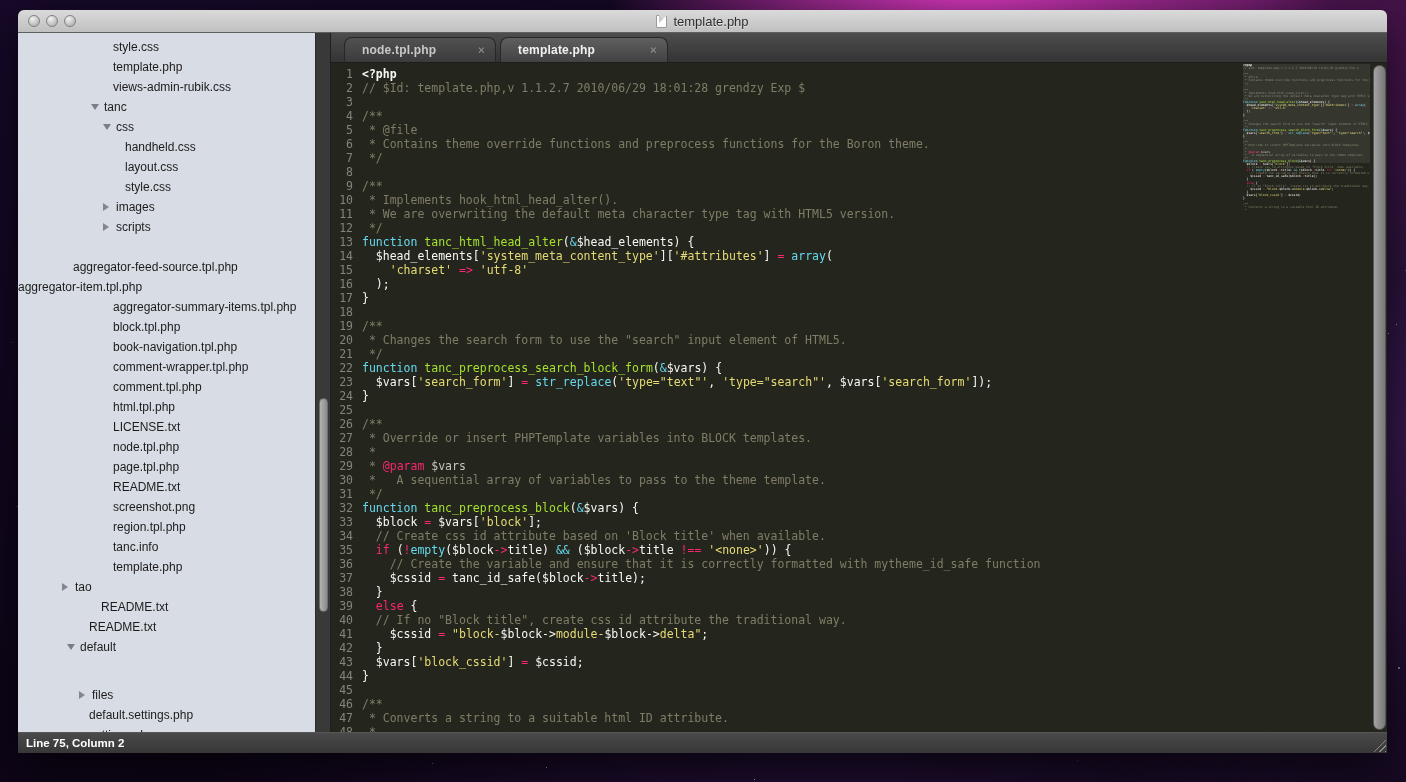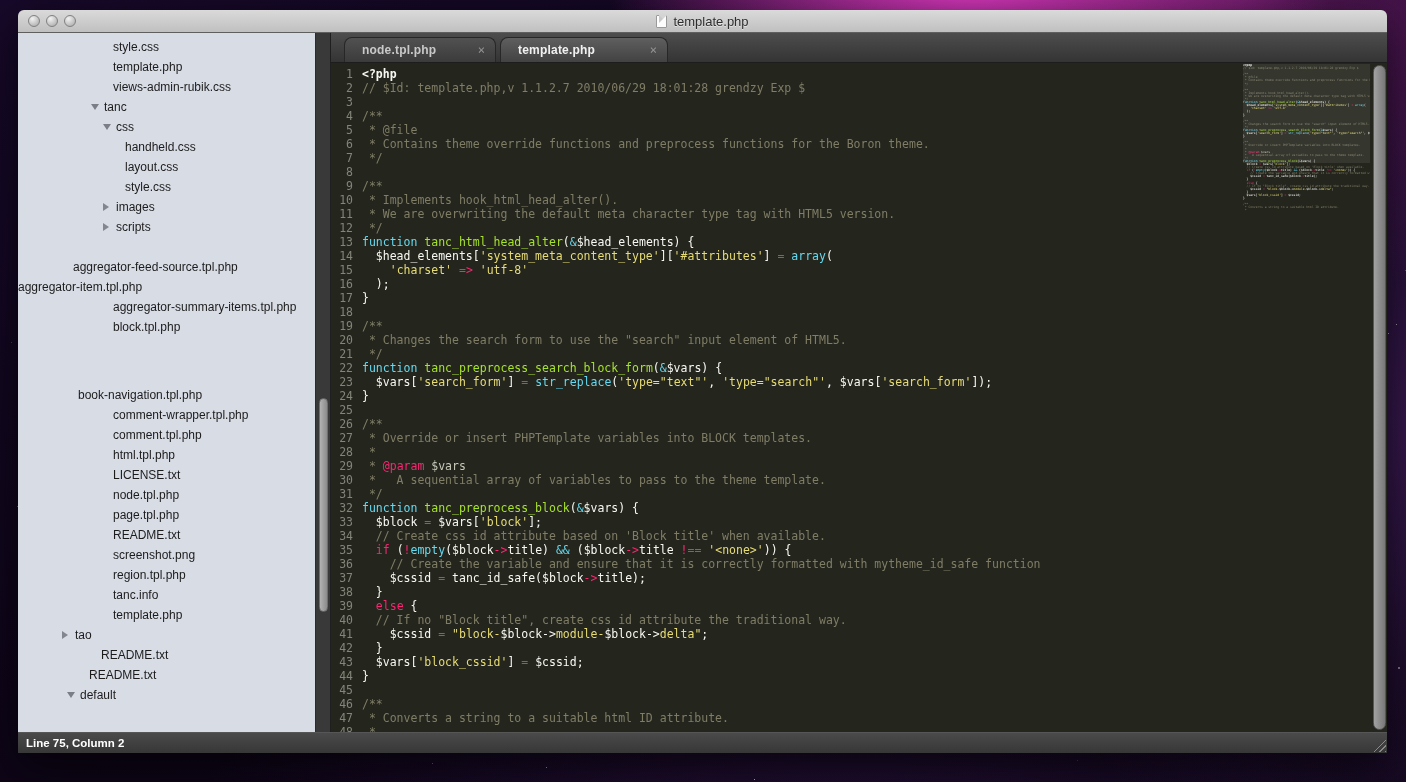--- a/index.html
+++ b/index.html
@@ -246,21 +246,21 @@
         </div>
         <div class="row" style="">
           <span>aggregator-item.tpl.php</span>
         </div>
         <div class="row" style="padding-left: 95px;">
           <span>aggregator-summary-items.tpl.php</span>
         </div>
         <div class="row" style="padding-left: 95px;">
           <span>block.tpl.php</span>
         </div>
-        <div class="row" style="padding-left: 60px; margin-top: 48px;">
+        <div class="row" style="padding-left: 95px;">
           <span>book-navigation.tpl.php</span>
         </div>
         <div class="row" style="padding-left: 95px;">
           <span>comment-wrapper.tpl.php</span>
         </div>
         <div class="row" style="padding-left: 95px;">
           <span>comment.tpl.php</span>
         </div>
         <div class="row" style="padding-left: 95px;">
           <span>html.tpl.php</span>

